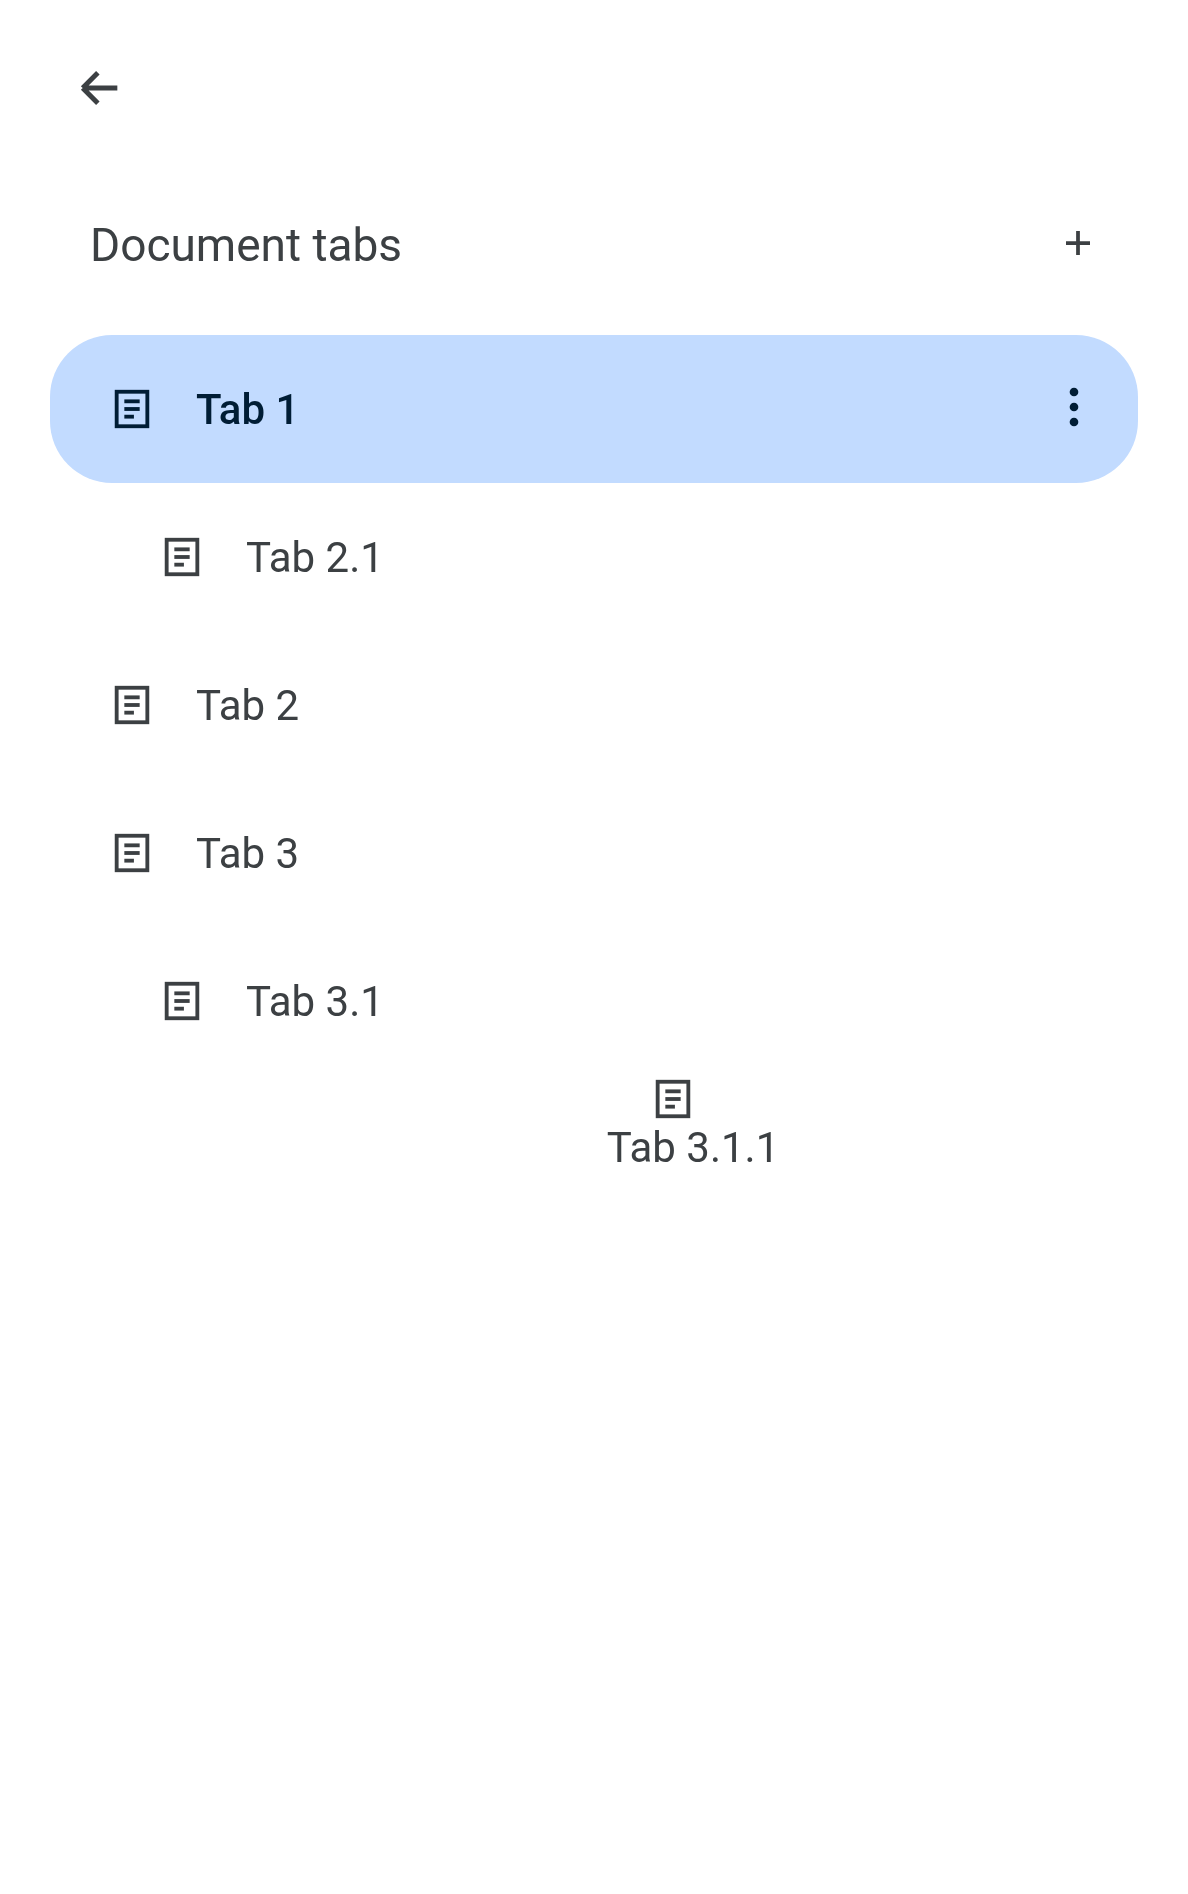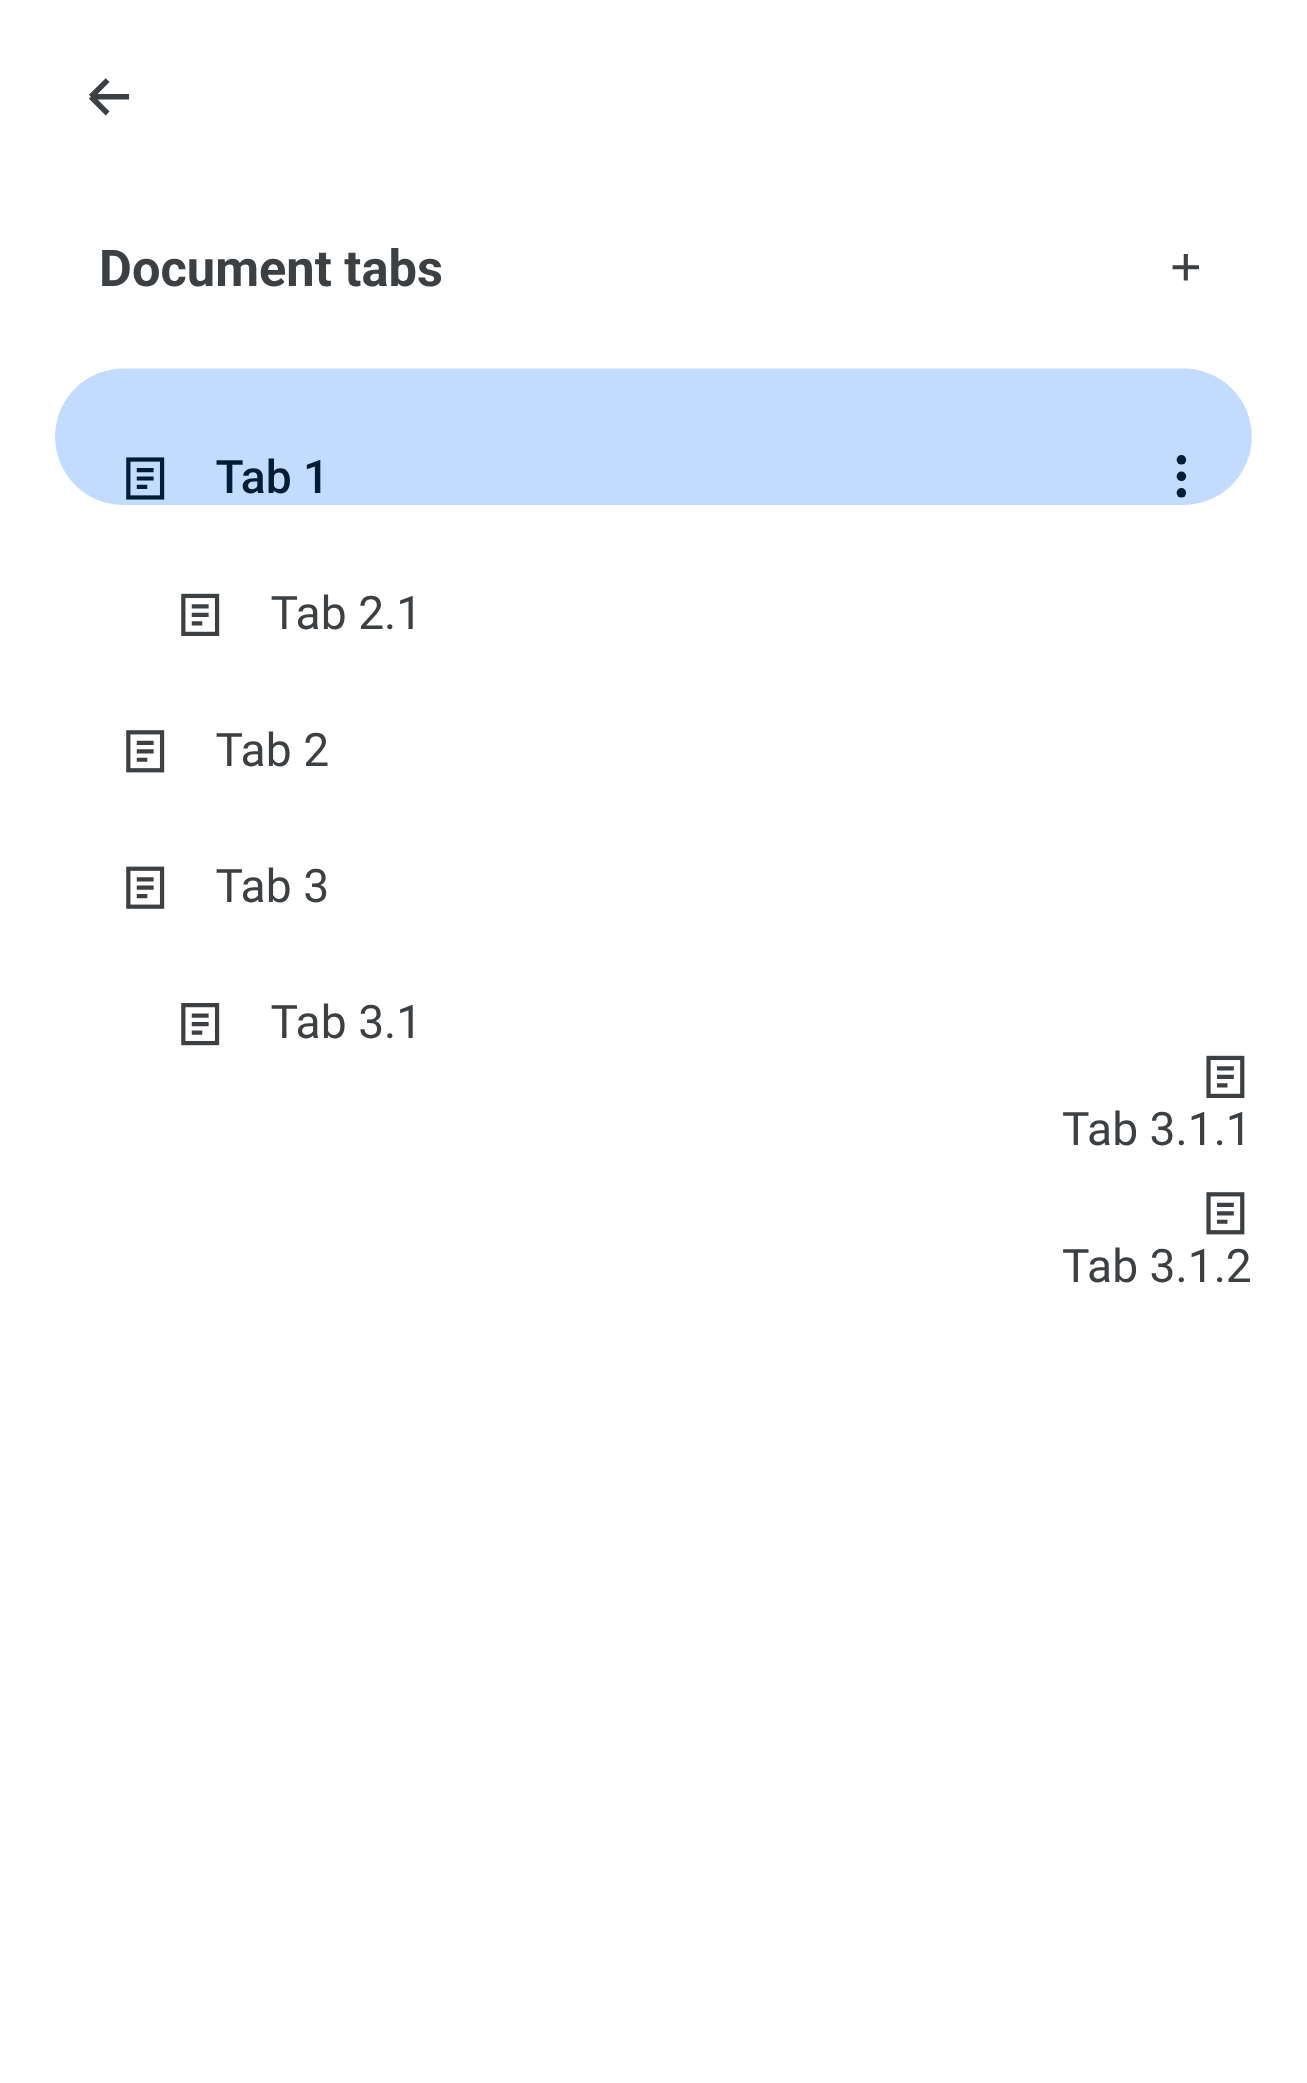--- a/index.html
+++ b/index.html
@@ -26,38 +26,38 @@
     }
     .header-row {
       display: flex;
       align-items: center;
       justify-content: space-between;
       margin-top: 95px;
       padding: 0 30px 0 40px;
     }
     .header-title {
       font-size: 46px;
-      font-weight: 700;
+      font-weight: 400;
       color: #3c4043;
     }
     .plus-button {
       width: 60px;
       height: 60px;
       display: flex;
       align-items: center;
       justify-content: center;
       cursor: pointer;
     }
     .tabs-list {
       margin-top: 60px;
     }
     .tab-item {
       display: flex;
-      align-items: flex-end;
-      height: 124px;
+      align-items: center;
+      height: 148px;
       cursor: pointer;
       position: relative;
       border-radius: 62px;
     }
     .tab-item.selected {
       background: #c2dbff;
     }
     .tab-item.selected .tab-label {
       color: #001d35;
       font-weight: 500;
@@ -205,25 +205,14 @@
       <svg width="46" height="46" viewBox="0 0 24 24" fill="none">
         <rect x="4" y="3" width="16" height="18" stroke="#3c4043" stroke-width="2" fill="none"></rect>
         <line x1="8" y1="8" x2="16" y2="8" stroke="#3c4043" stroke-width="2"></line>
         <line x1="8" y1="12" x2="16" y2="12" stroke="#3c4043" stroke-width="2"></line>
         <line x1="8" y1="16" x2="13" y2="16" stroke="#3c4043" stroke-width="2"></line>
       </svg>
     </span>
     <span class="tab-label">Tab 3.1.1</span>
   </div>
 
-  <div class="tab-item indent-2">
-    <span class="doc-icon">
-      <svg width="46" height="46" viewBox="0 0 24 24" fill="none">
-        <rect x="4" y="3" width="16" height="18" stroke="#3c4043" stroke-width="2" fill="none"></rect>
-        <line x1="8" y1="8" x2="16" y2="8" stroke="#3c4043" stroke-width="2"></line>
-        <line x1="8" y1="12" x2="16" y2="12" stroke="#3c4043" stroke-width="2"></line>
-        <line x1="8" y1="16" x2="13" y2="16" stroke="#3c4043" stroke-width="2"></line>
-      </svg>
-    </span>
-    <span class="tab-label">Tab 3.1.2</span>
-  </div>
 
 </div>
 
 </body></html>

